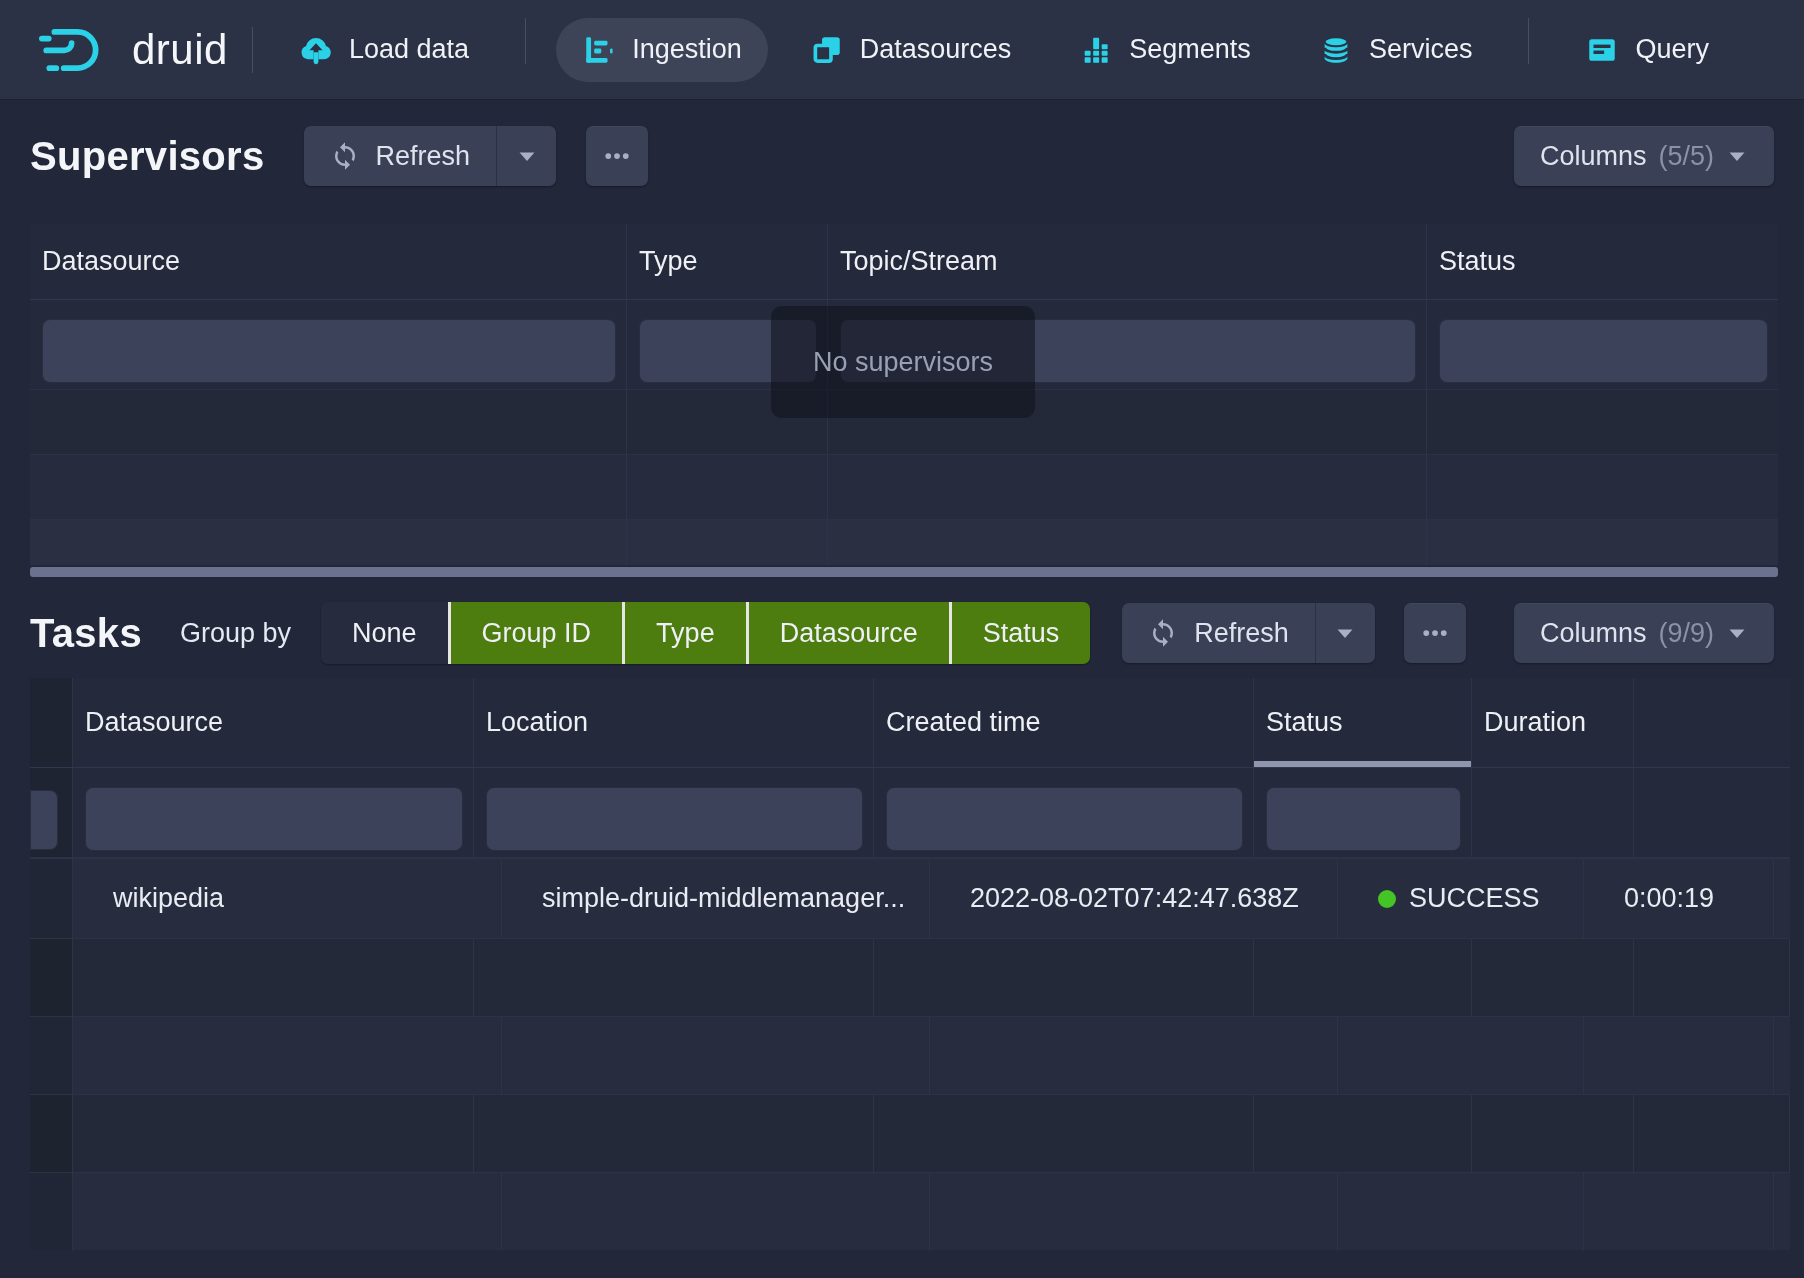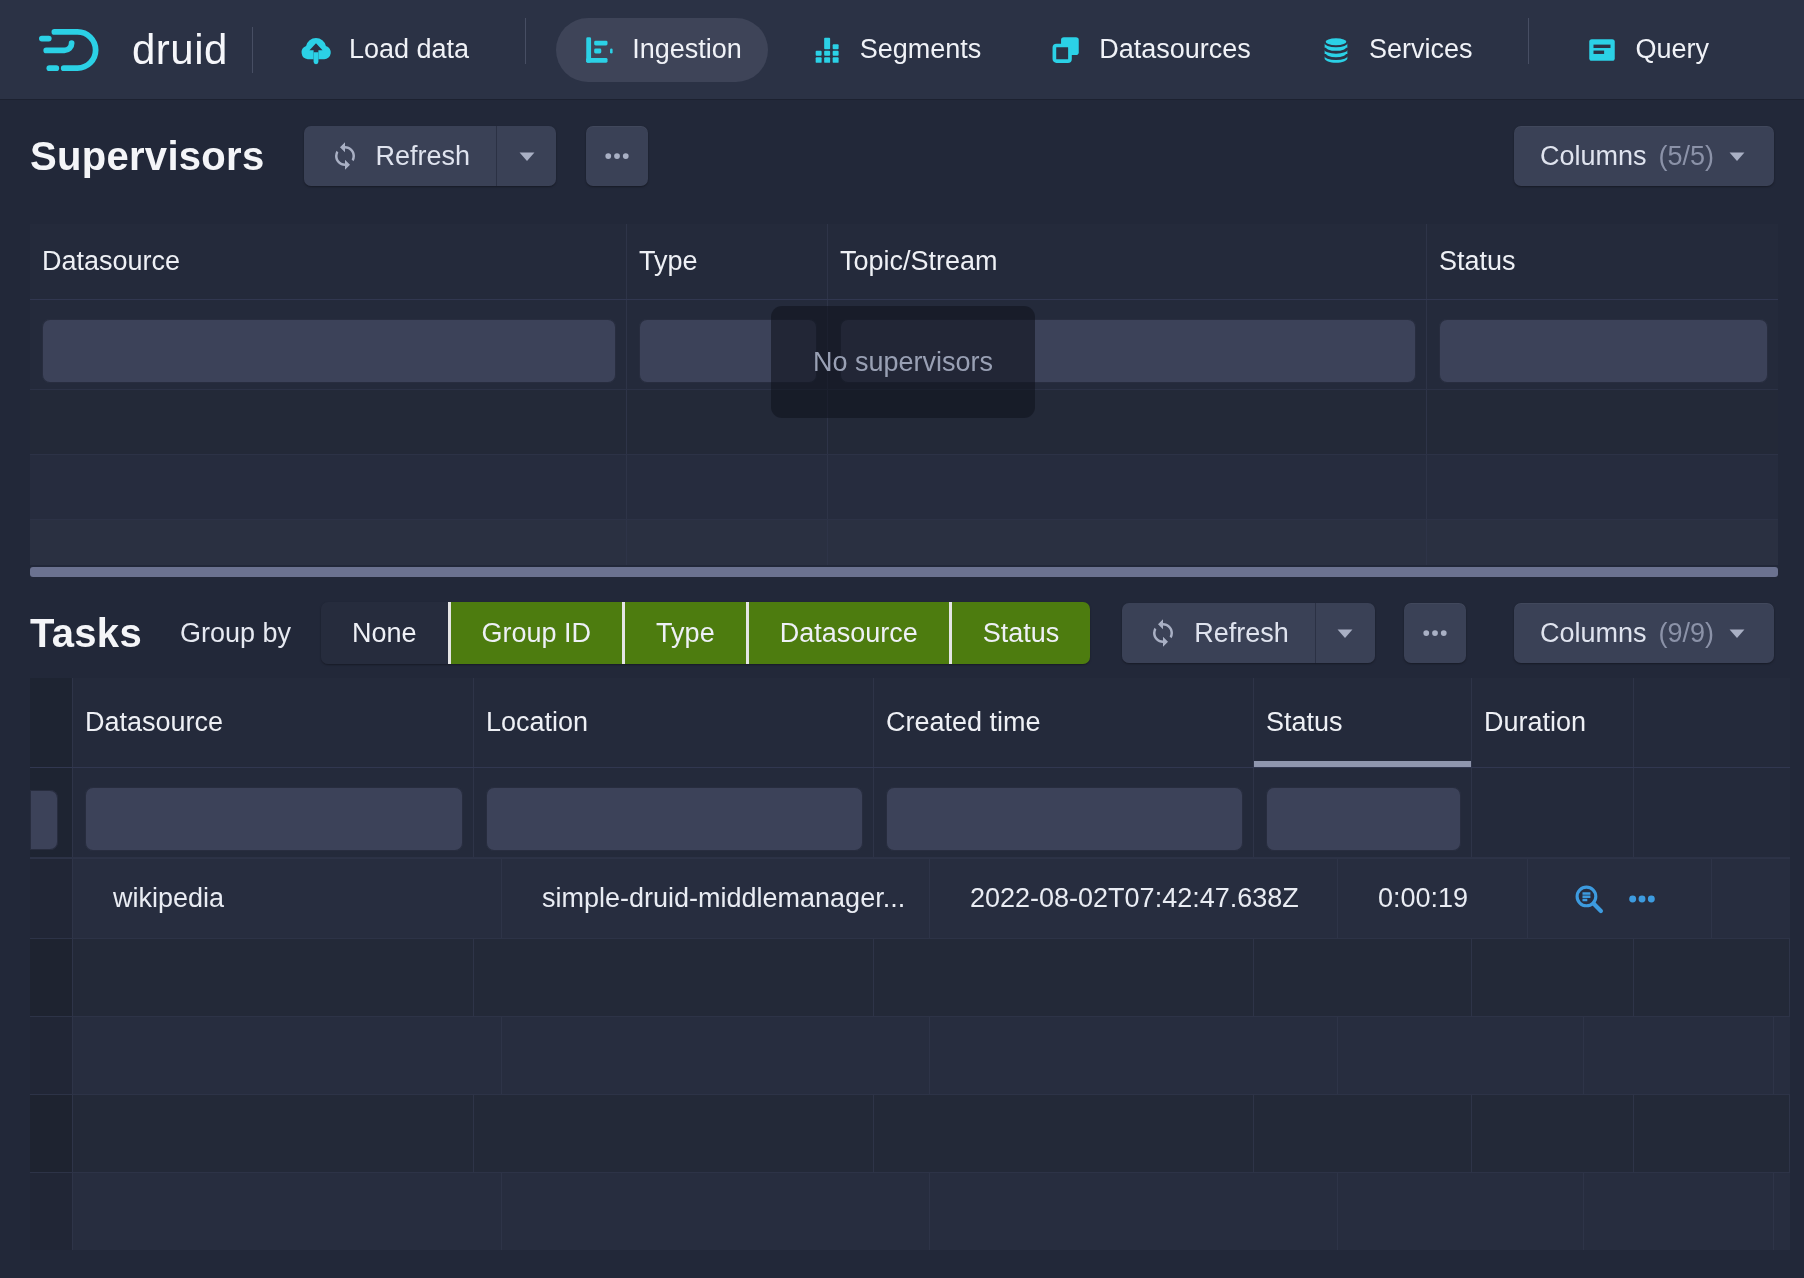--- a/index.html
+++ b/index.html
@@ -134,41 +134,41 @@
           <rect x="3" y="17.6" width="15" height="3.4" rx="1"></rect>
           <rect x="8.6" y="5.4" width="9.4" height="3.4" rx="1"></rect>
           <rect x="8.6" y="11" width="5" height="3.4" rx="1"></rect>
           <rect x="19.8" y="11" width="1.8" height="3.4" rx="0.9"></rect>
         </svg>
       </span>
       <span>Ingestion</span>
     </a>
     <a class="nav-item">
       <span class="ni">
+        <svg viewBox="0 0 24 24" width="34" height="34">
+          <rect x="8.5" y="3" width="12.5" height="12.5" rx="2" fill="#2bd1e6"></rect>
+          <rect x="3.8" y="8.8" width="11" height="11" rx="1.5" fill="#2b3245" stroke="#2bd1e6" stroke-width="2.6"></rect>
+        </svg>
+      </span>
+      <span>Datasources</span>
+    </a>
+    <a class="nav-item">
+      <span class="ni">
         <svg viewBox="0 0 24 24" width="34" height="34" fill="#2bd1e6">
           <rect x="4" y="12.6" width="4.2" height="3.4" rx="0.6"></rect>
             <rect x="4" y="17.2" width="4.2" height="3.8" rx="0.6"></rect>
           <rect x="10" y="3.4" width="4.2" height="8" rx="0.6"></rect>
             <rect x="10" y="12.6" width="4.2" height="3.4" rx="0.6"></rect>
           <rect x="10" y="17.2" width="4.2" height="3.8" rx="0.6"></rect>
           <rect x="16" y="8" width="4.2" height="3.4" rx="0.6"></rect>
             <rect x="16" y="12.6" width="4.2" height="3.4" rx="0.6"></rect>
           <rect x="16" y="17.2" width="4.2" height="3.8" rx="0.6"></rect>
         </svg>
       </span>
       <span>Segments</span>
-    </a>
-    <a class="nav-item">
-      <span class="ni">
-        <svg viewBox="0 0 24 24" width="34" height="34">
-          <rect x="8.5" y="3" width="12.5" height="12.5" rx="2" fill="#2bd1e6"></rect>
-          <rect x="3.8" y="8.8" width="11" height="11" rx="1.5" fill="#2b3245" stroke="#2bd1e6" stroke-width="2.6"></rect>
-        </svg>
-      </span>
-      <span>Datasources</span>
     </a>
     <a class="nav-item">
       <span class="ni">
         <svg viewBox="0 0 24 24" width="34" height="34">
           <path fill="#2bd1e6" d="M4 6.2C4 4.4 7.6 3 12 3s8 1.4 8 3.2v11.6c0 1.8-3.6 3.2-8 3.2s-8-1.4-8-3.2z"></path>
           <path d="M4 10.4c0 1.8 3.6 3.2 8 3.2s8-1.4 8-3.2M4 14.9c0 1.8 3.6 3.2 8 3.2s8-1.4 8-3.2" stroke="#2b3245" stroke-width="2" fill="none"></path>
           <ellipse cx="12" cy="6.2" rx="8" ry="3.2" fill="#2bd1e6" stroke="#2b3245" stroke-width="1.4"></ellipse>
         </svg>
       </span>
       <span>Services</span>
@@ -351,20 +351,24 @@
         </div>
       <div class="cell c5"></div>
       <div class="cell c6 last"></div>
     </div>
 
     <div class="trow r-light">
       <div class="cell c0 dim0"></div>
       <div class="cell c1">wikipedia</div>
       <div class="cell c2">simple-druid-middlemanager...</div>
       <div class="cell c3">2022-08-02T07:42:47.638Z</div>
+      <div class="cell c4">
+        <span class="status-dot"></span>
+        <span>SUCCESS</span>
+      </div>
       <div class="cell c5">0:00:19</div>
       <div class="cell c6 last actions-cell">
         <button class="icon-btn">
           <span style="display:flex">
             <svg viewBox="0 0 24 24" width="34" height="34">
               <circle cx="10.2" cy="10.2" r="6.6" fill="none" stroke="#3d9bdf" stroke-width="2.2"></circle>
               <path d="M15.2 15.2 20.4 20.4" stroke="#3d9bdf" stroke-width="3" stroke-linecap="round"></path>
               <path d="M7.4 8.1h5.6M7.4 10.4h5.6M7.4 12.7h3.4" stroke="#3d9bdf" stroke-width="1.7"></path>
             </svg>
           </span>

